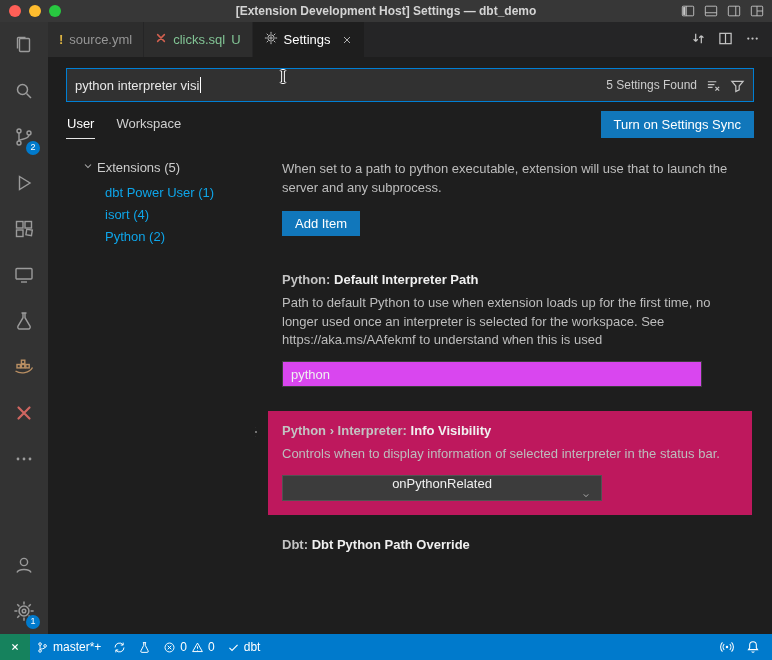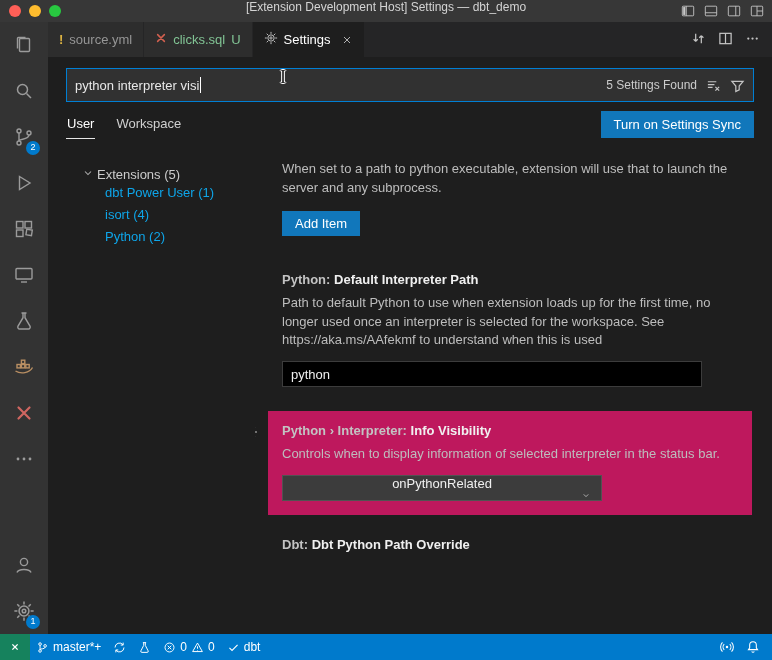--- a/index.html
+++ b/index.html
@@ -1,21 +1,21 @@
 <!DOCTYPE html>
 <html><head>
 <meta charset="utf-8">
 <style>
   * { box-sizing: border-box; margin: 0; padding: 0; }
   html,body { width:772px; height:660px; overflow:hidden; }
   body { font-family:"Liberation Sans", sans-serif; background:#1e1e1e; color:#cccccc; font-size:13px; }
   .window { width:772px; height:660px; display:flex; flex-direction:column; background:#1e1e1e; overflow:hidden; }
 
   
-  .titlebar { flex:0 0 22px; background:#373737; position:relative; display:flex; justify-content:center; }
+  .titlebar { flex:0 0 22px; background:#373737; position:relative; display:flex; align-items:center; justify-content:center;font-weight:bold; }
   .traffic { position:absolute; left:9px; top:5px; display:flex; gap:8px; }
   .light { width:12px; height:12px; border-radius:50%; }
   .light.red { background:#ff5f57; } .light.yellow { background:#febc2e; } .light.green { background:#28c840; }
   .win-title { font-size:12px; color:#d4d4d4; white-space:nowrap; }
   .tb-actions { position:absolute; right:8px; top:0; height:22px; display:flex; align-items:center; gap:9px; color:#c8c8c8; }
   .tb-actions svg { display:block; }
 
   
   .main { flex:1; display:flex; min-height:0; }
   .activitybar { flex:0 0 48px; background:#333333; display:flex; flex-direction:column; align-items:center; }
@@ -46,33 +46,33 @@
   .search-right svg { display:block; color:#c5c5c5; }
   .mouse-ibeam { position:absolute; left:232px; top:10px; font-family:"Liberation Serif", serif; font-size:18px; color:#1c1c1c; text-shadow:-1px 0 #fff, 1px 0 #fff, 0 -1px #fff, 0 1px #fff; pointer-events:none; }
 
   .scope-row { flex:0 0 36px; display:flex; align-items:center; padding:0 18px; }
   .scope-tab { margin-right:20px; padding:7px 1px; color:#d0d0d0; border-bottom:1px solid transparent; cursor:pointer; }
   .scope-tab.active { color:#ffffff; border-bottom-color:#e7e7e7; }
   .sync-btn { margin-left:auto; background:#1177bb; color:#ffffff; border:none; font-size:13px; font-family:inherit; padding:6px 13px; cursor:pointer; }
 
   .body-row { flex:1; display:flex; min-height:0; }
   .toc { flex:0 0 207px; padding-top:18px; overflow:hidden; }
-  .toc-root { display:flex; align-items:flex-end; gap:3px; height:22px; padding-left:34px; color:#cccccc; cursor:pointer; }
+  .toc-root { display:flex; align-items:flex-start; gap:3px; height:22px; padding-left:34px; color:#cccccc; cursor:pointer; }
   .toc-root svg { color:#b0b0b0; }
   .toc-child { height:22px; line-height:22px; padding-left:57px; color:#0ea5e9; cursor:pointer; white-space:nowrap; }
 
   .settings-list { flex:1; padding:6px 20px 0 13px; overflow:hidden; }
   .setting { position:relative; padding:12px 14px 14px 14px; margin-bottom:10px; }
   .setting.highlight { background:#be185d; }
   .setting-title { margin-bottom:7px; font-weight:bold; }
   .setting-cat { color:#c3c3c3; }
   .setting-name { color:#f0f0f0; }
   .setting-desc { color:#bdbdbd; line-height:1.45; max-width:470px; }
   .blue-btn { margin-top:13px; background:#1177bb; color:#fff; border:none; font-size:13px; font-family:inherit; padding:5px 13px; cursor:pointer; display:inline-block; }
-  .setting-input { margin-top:11px; width:420px; height:26px; background:#000000; border:1px solid #3c3c3c; color:#f0f0f0; font-size:13px; font-family:inherit; padding:0 8px; display:block; }
+  .setting-input { margin-top:11px; width:420px; height:26px; background:#d946ef; border:1px solid #3c3c3c; color:#f0f0f0; font-size:13px; font-family:inherit; padding:0 8px; display:block; }
   .setting-select { margin-top:11px; width:320px; height:26px; background:#3c3c3c; border:1px solid #525252; color:#f0f0f0; display:flex; align-items:center; padding:0 8px; cursor:pointer;flex-direction:column; }
   .setting-select svg { margin-left:auto; color:#cccccc; }
   .row-gear { position:absolute; left:-26px; top:13px; color:#c5c5c5; cursor:pointer; }
 
   
   .statusbar { flex:0 0 26px; background:#007acc; color:#ffffff; display:flex; align-items:center; font-size:12px; }
   .sb-item { display:flex; align-items:center; gap:4px; padding:0 6px; height:100%; cursor:pointer; white-space:nowrap; }
   .sb-remote { background:#16825d; width:30px; justify-content:center; padding:0; }
   .sb-item svg { display:block; }
   .sb-right { margin-left:auto; display:flex; height:100%; align-items:center; padding-right:6px; }

